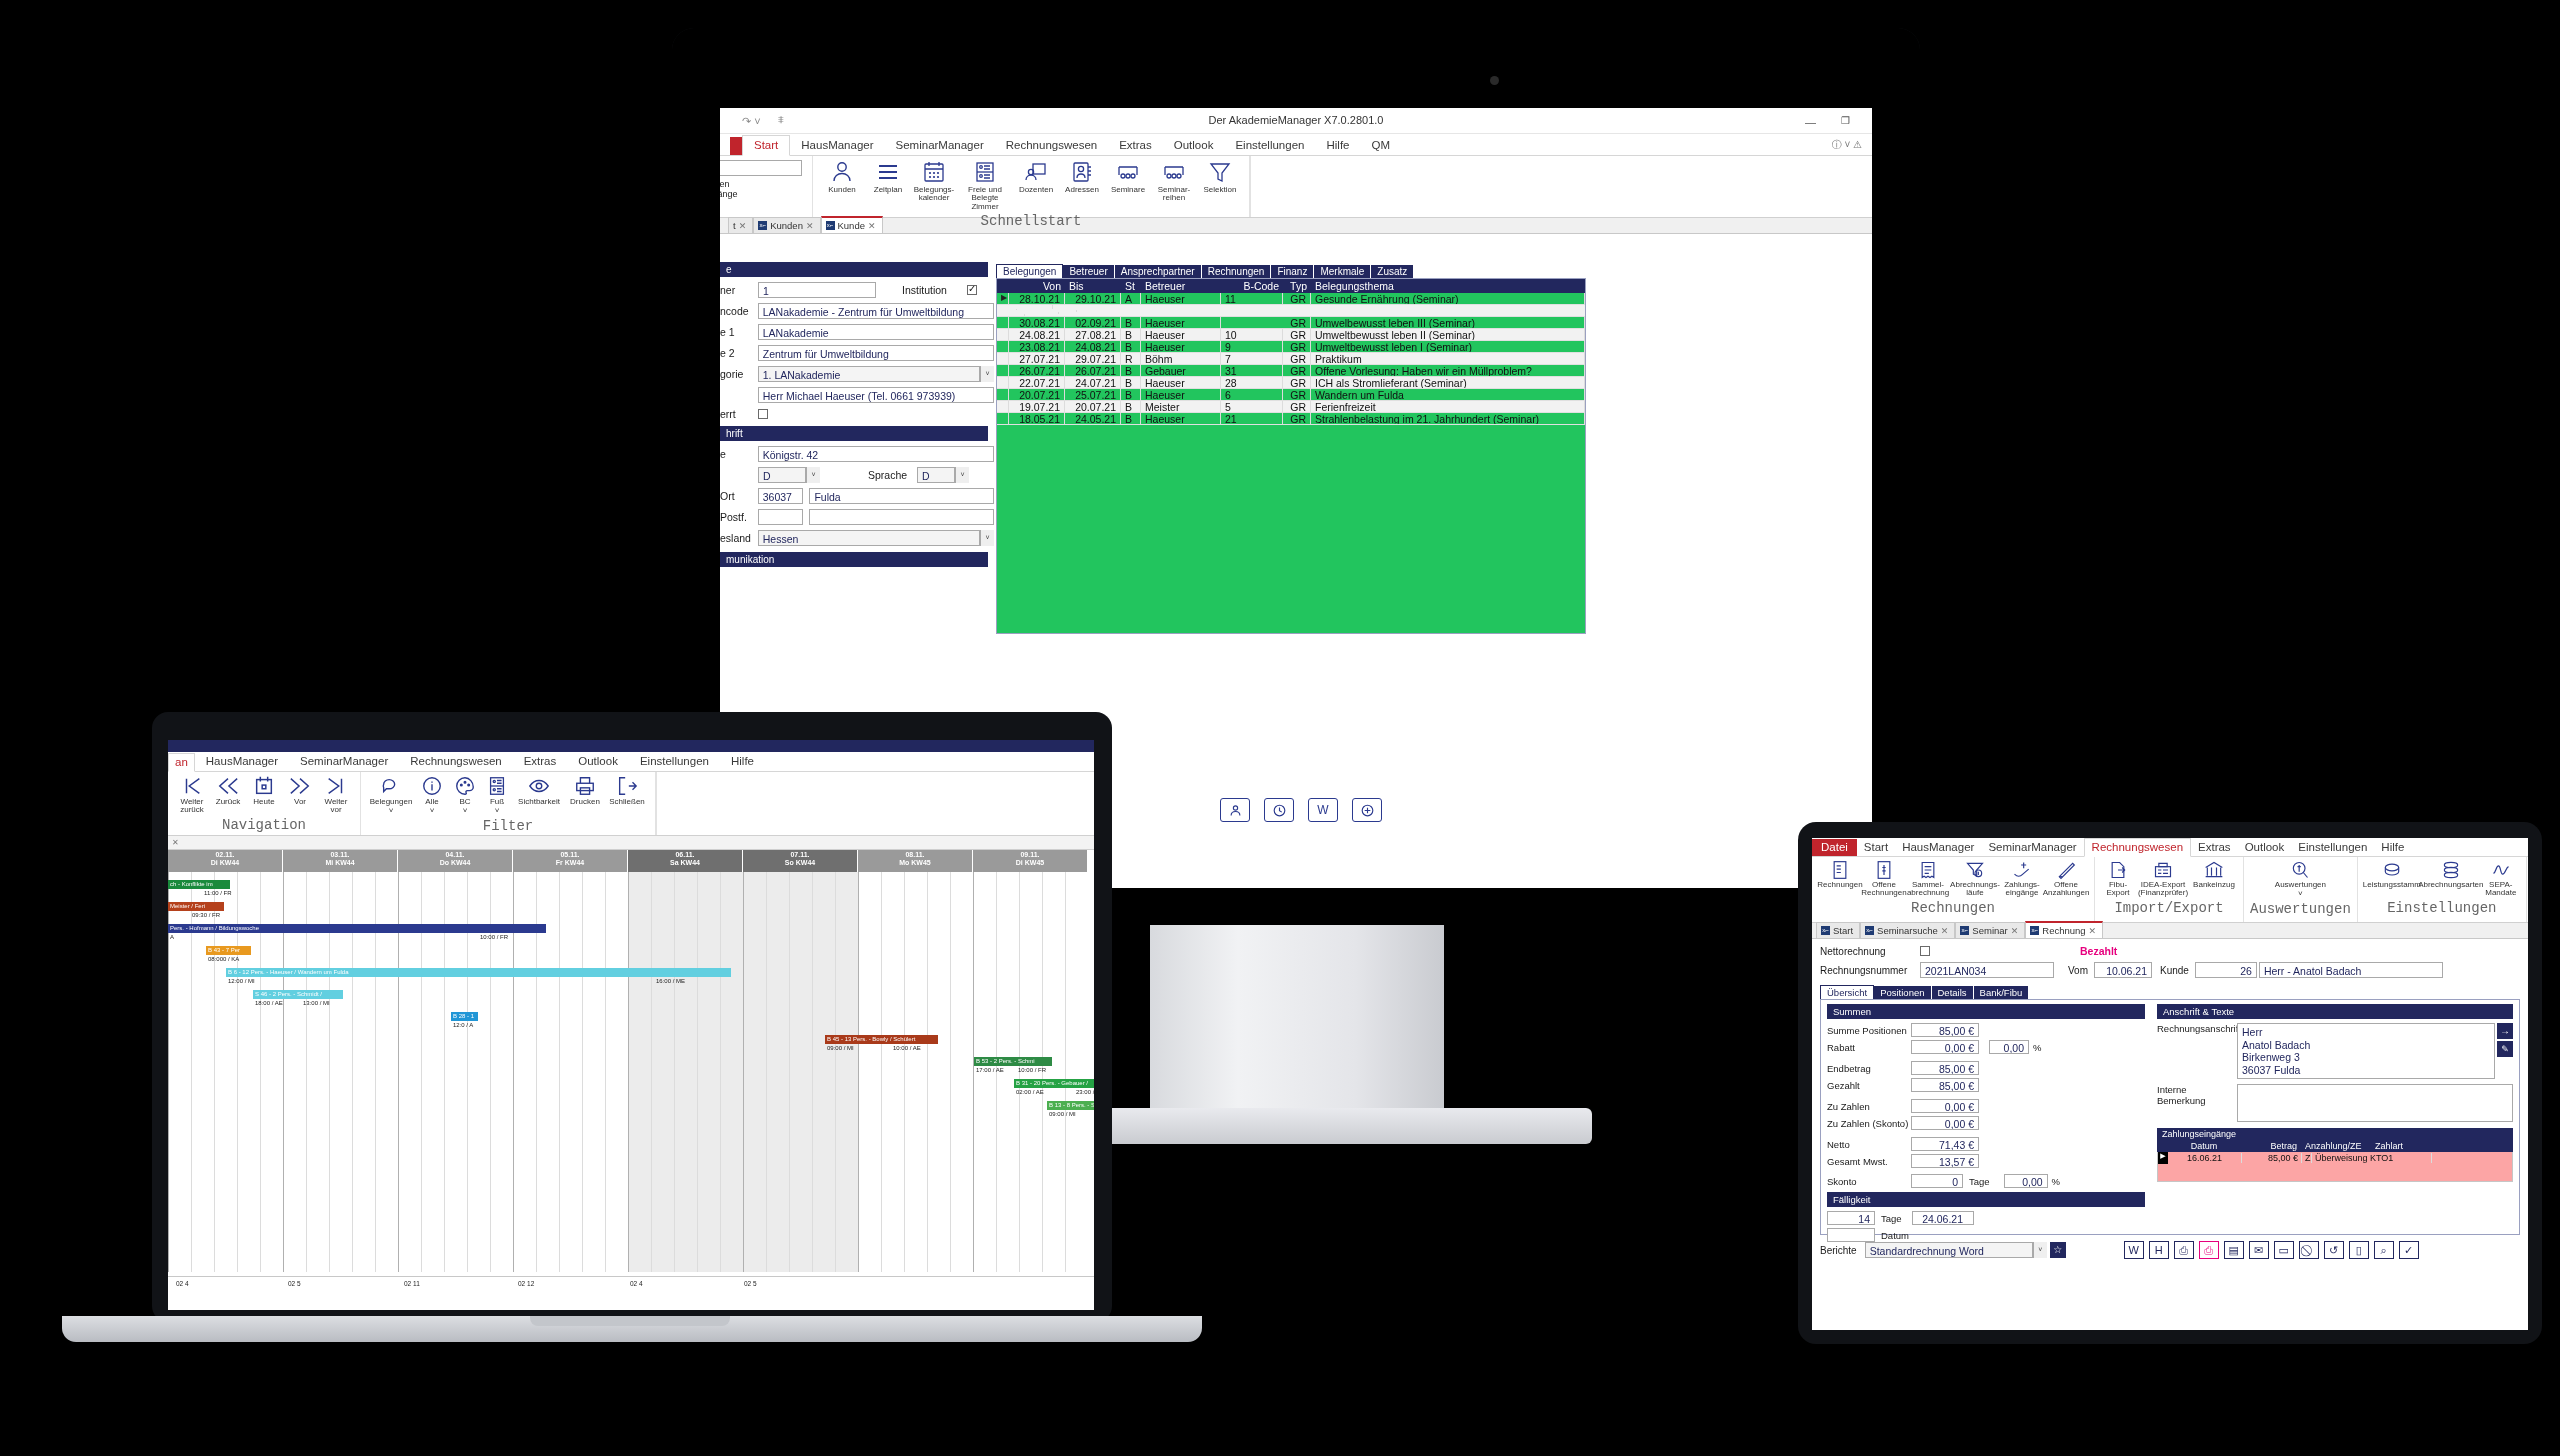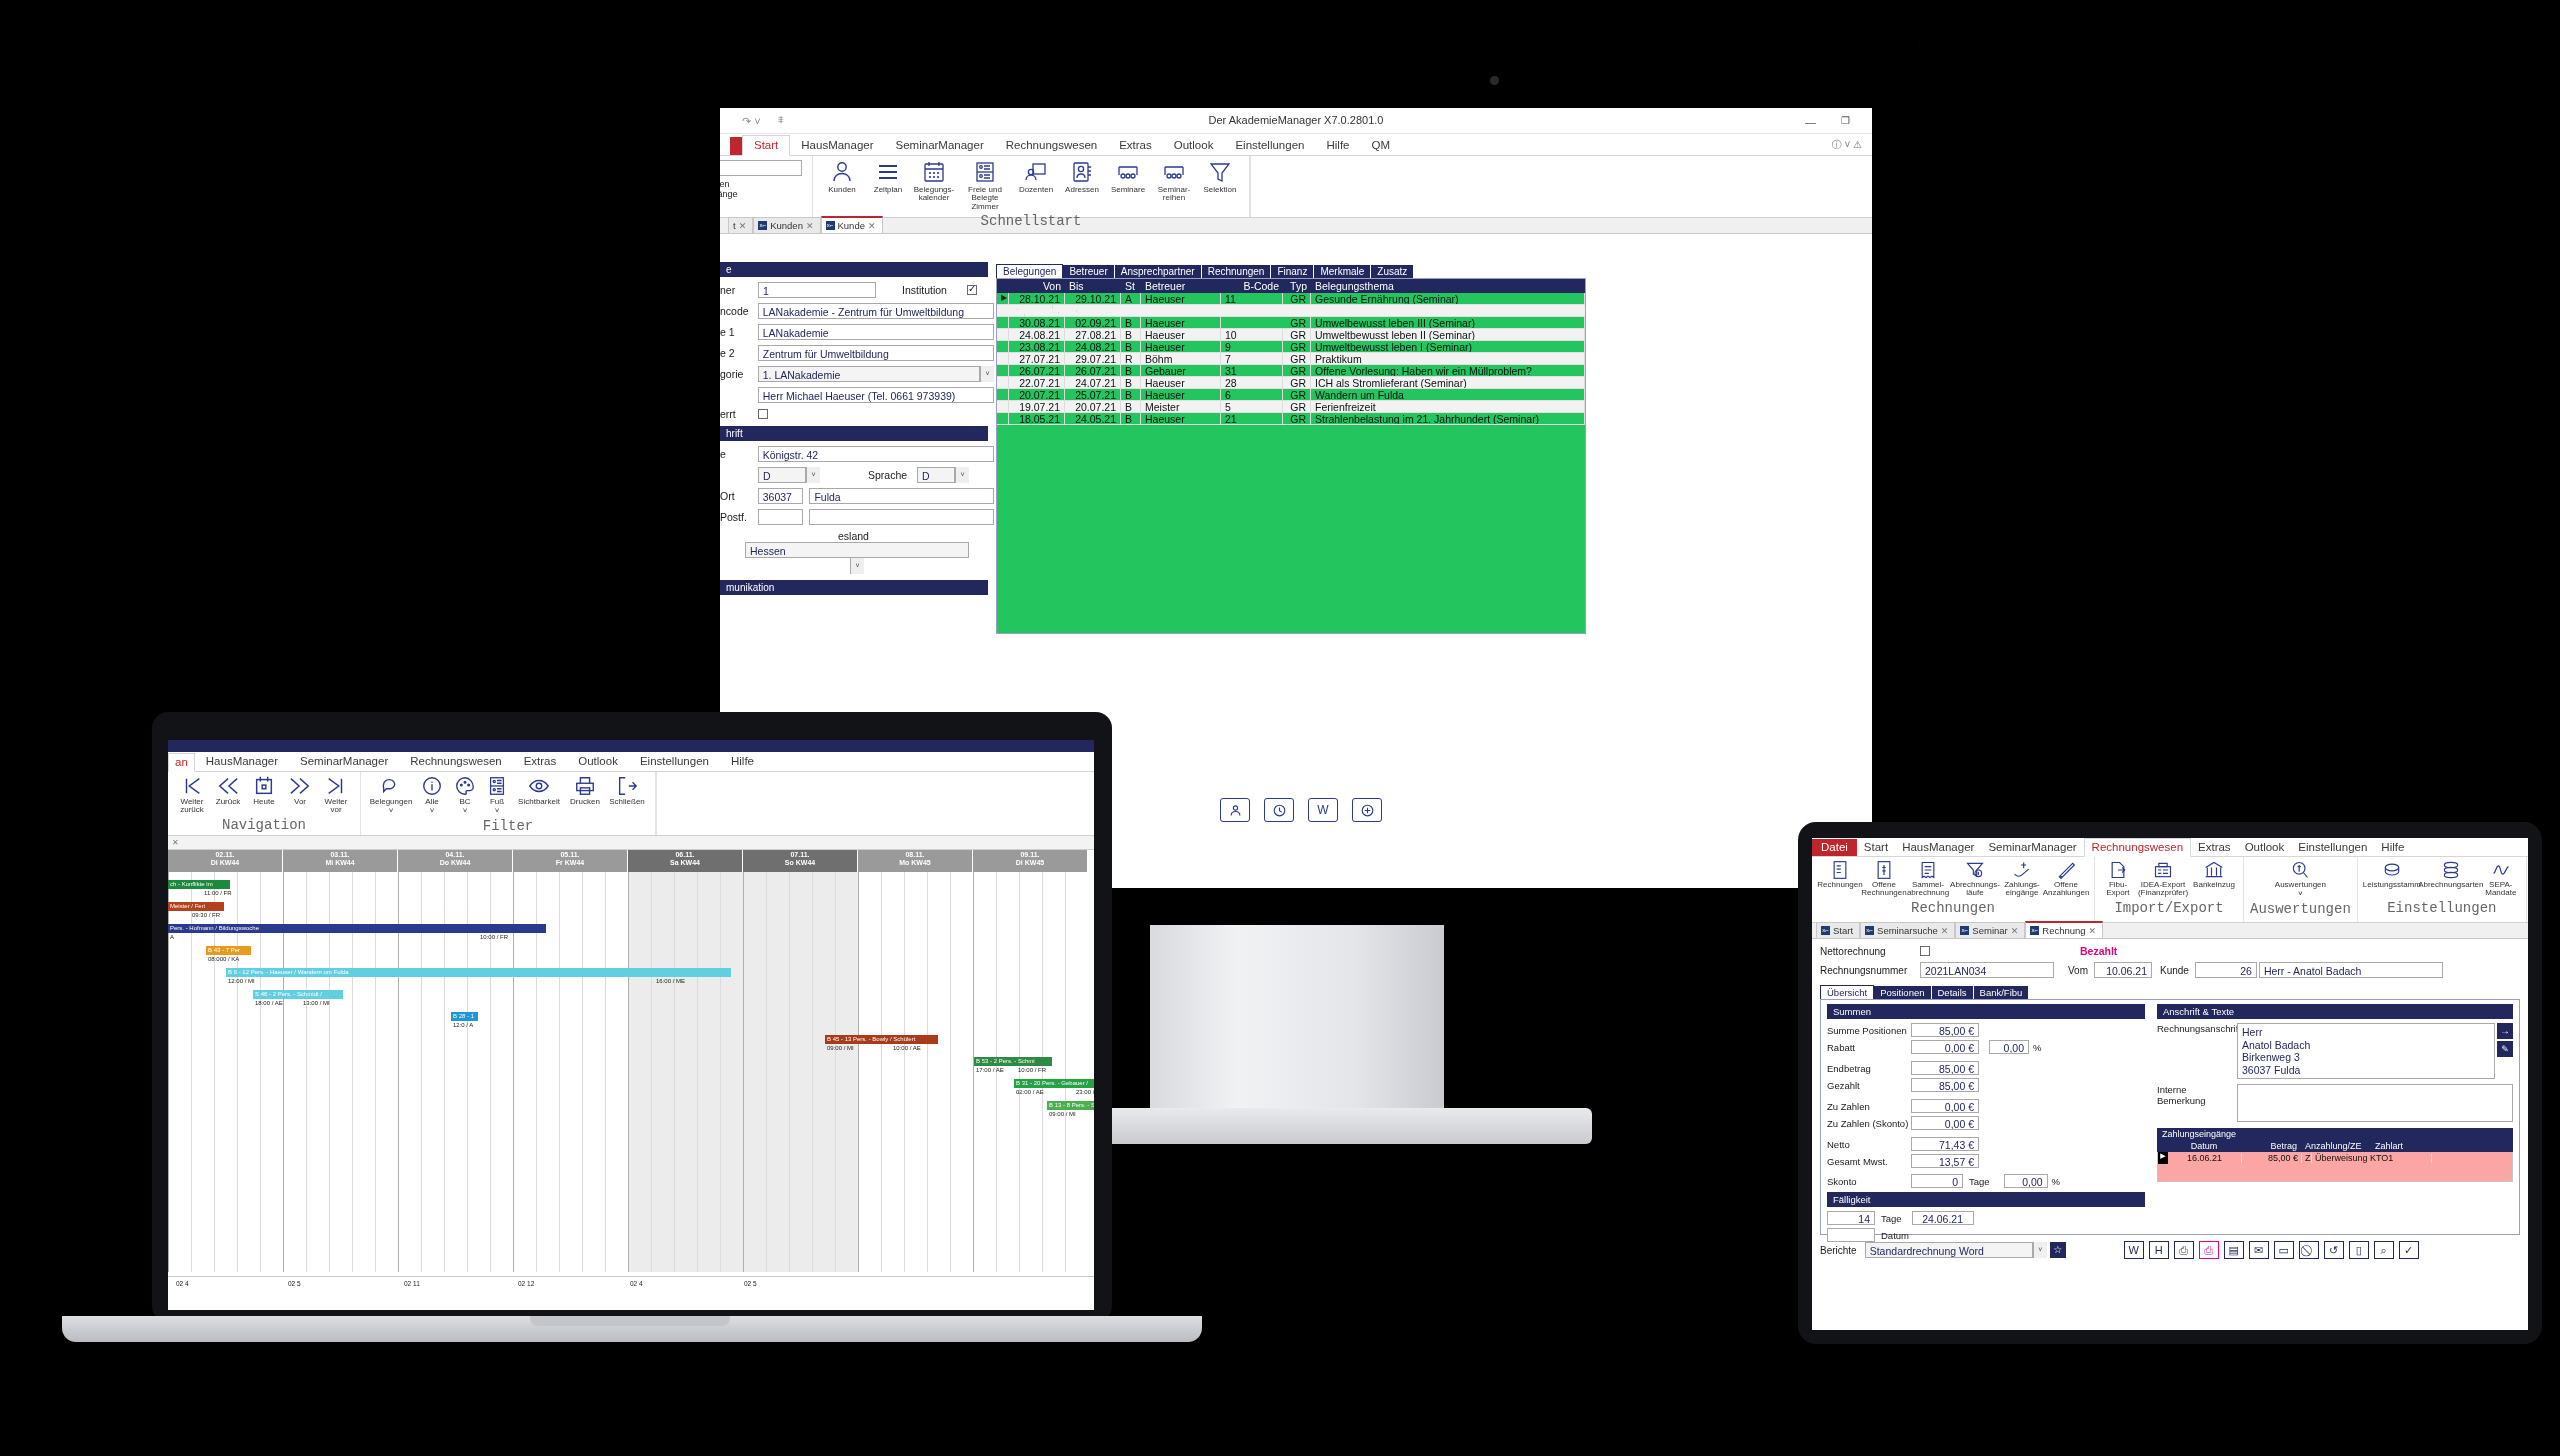--- a/index.html
+++ b/index.html
@@ -283,21 +283,21 @@
           <div style="display:flex;align-items:center;margin-bottom:5px;">
             <div class="lab" style="width:38px;">Ort</div>
             <div class="fld" style="width:46px;">36037</div>
             <div class="fld" style="width:186px;margin-left:6px;">Fulda</div>
           </div>
           <div style="display:flex;align-items:center;margin-bottom:5px;">
             <div class="lab" style="width:38px;">Postf.</div>
             <div class="fld" style="width:46px;"></div>
             <div class="fld" style="width:186px;margin-left:6px;"></div>
           </div>
-          <div style="display:flex;align-items:center;margin-bottom:6px;flex-direction:column;">
+          <div style="display:flex;align-items:center;margin-bottom:6px;">
             <div class="lab" style="width:38px;">esland</div>
             <div class="fld ro" style="width:224px;">Hessen</div>
             <div class="caret" style="height:16px;line-height:15px;">˅</div>
           </div>
         </div>
 
         <div class="sect" style="margin-left:146px;width:268px;">munikation</div>
       </div>
 
       <div style="position:absolute;left:0px;top:4px;left:276px;width:590px;">

